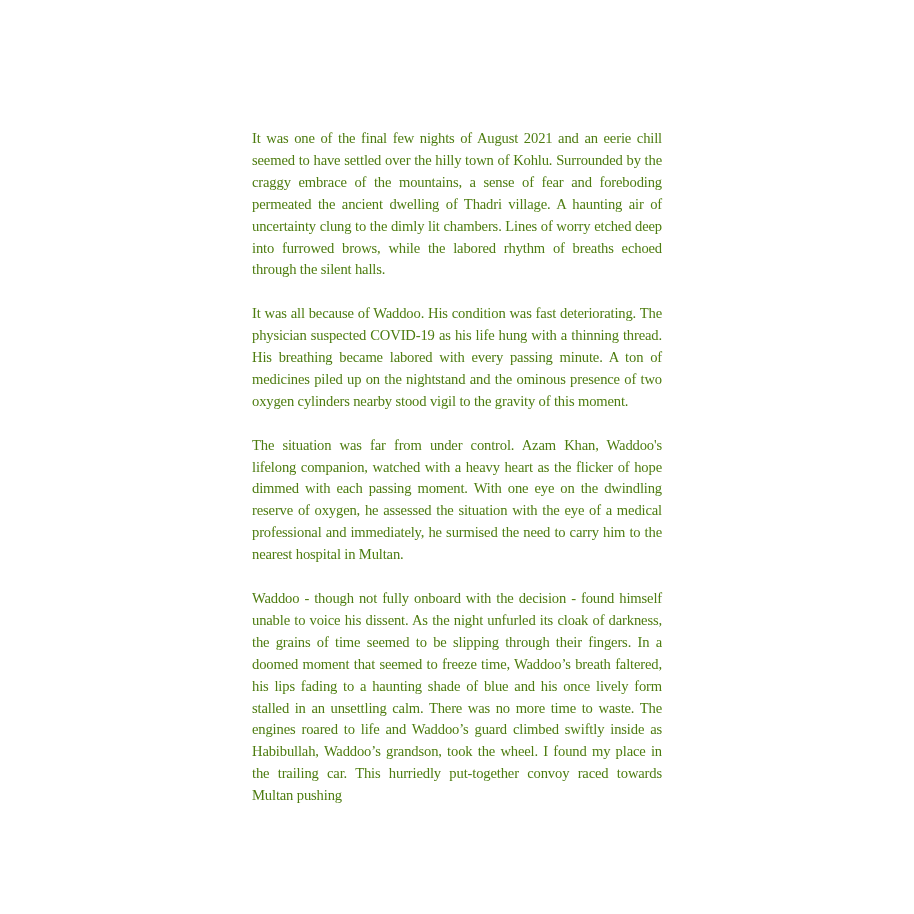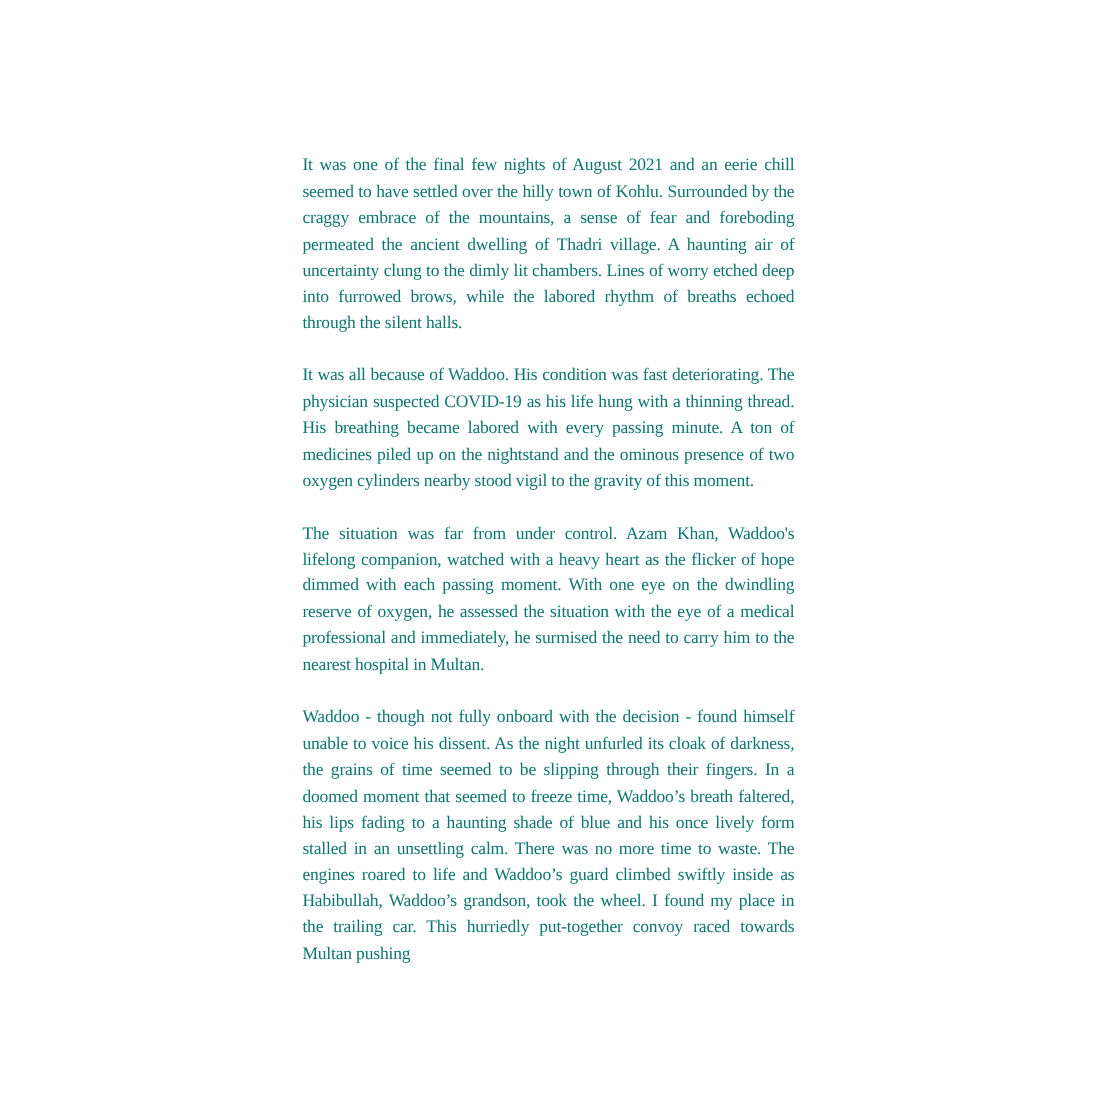--- a/index.html
+++ b/index.html
@@ -14,21 +14,21 @@
     overflow: hidden;
   }
   .page {
     position: absolute;
     left: 252px;
     top: 128px;
     width: 410px;
     font-family: "Liberation Serif", "DejaVu Serif", serif;
     font-size: 14.6px;
     line-height: 21.9px;
-    color: #0f766e;
+    color: #4d7c0f;
     text-align: justify;
     letter-spacing: -0.15px;
   }
   .para {
     margin: 0 0 21.9px 0;
     padding: 0;
   }
 </style>
 </head>
 <body>

